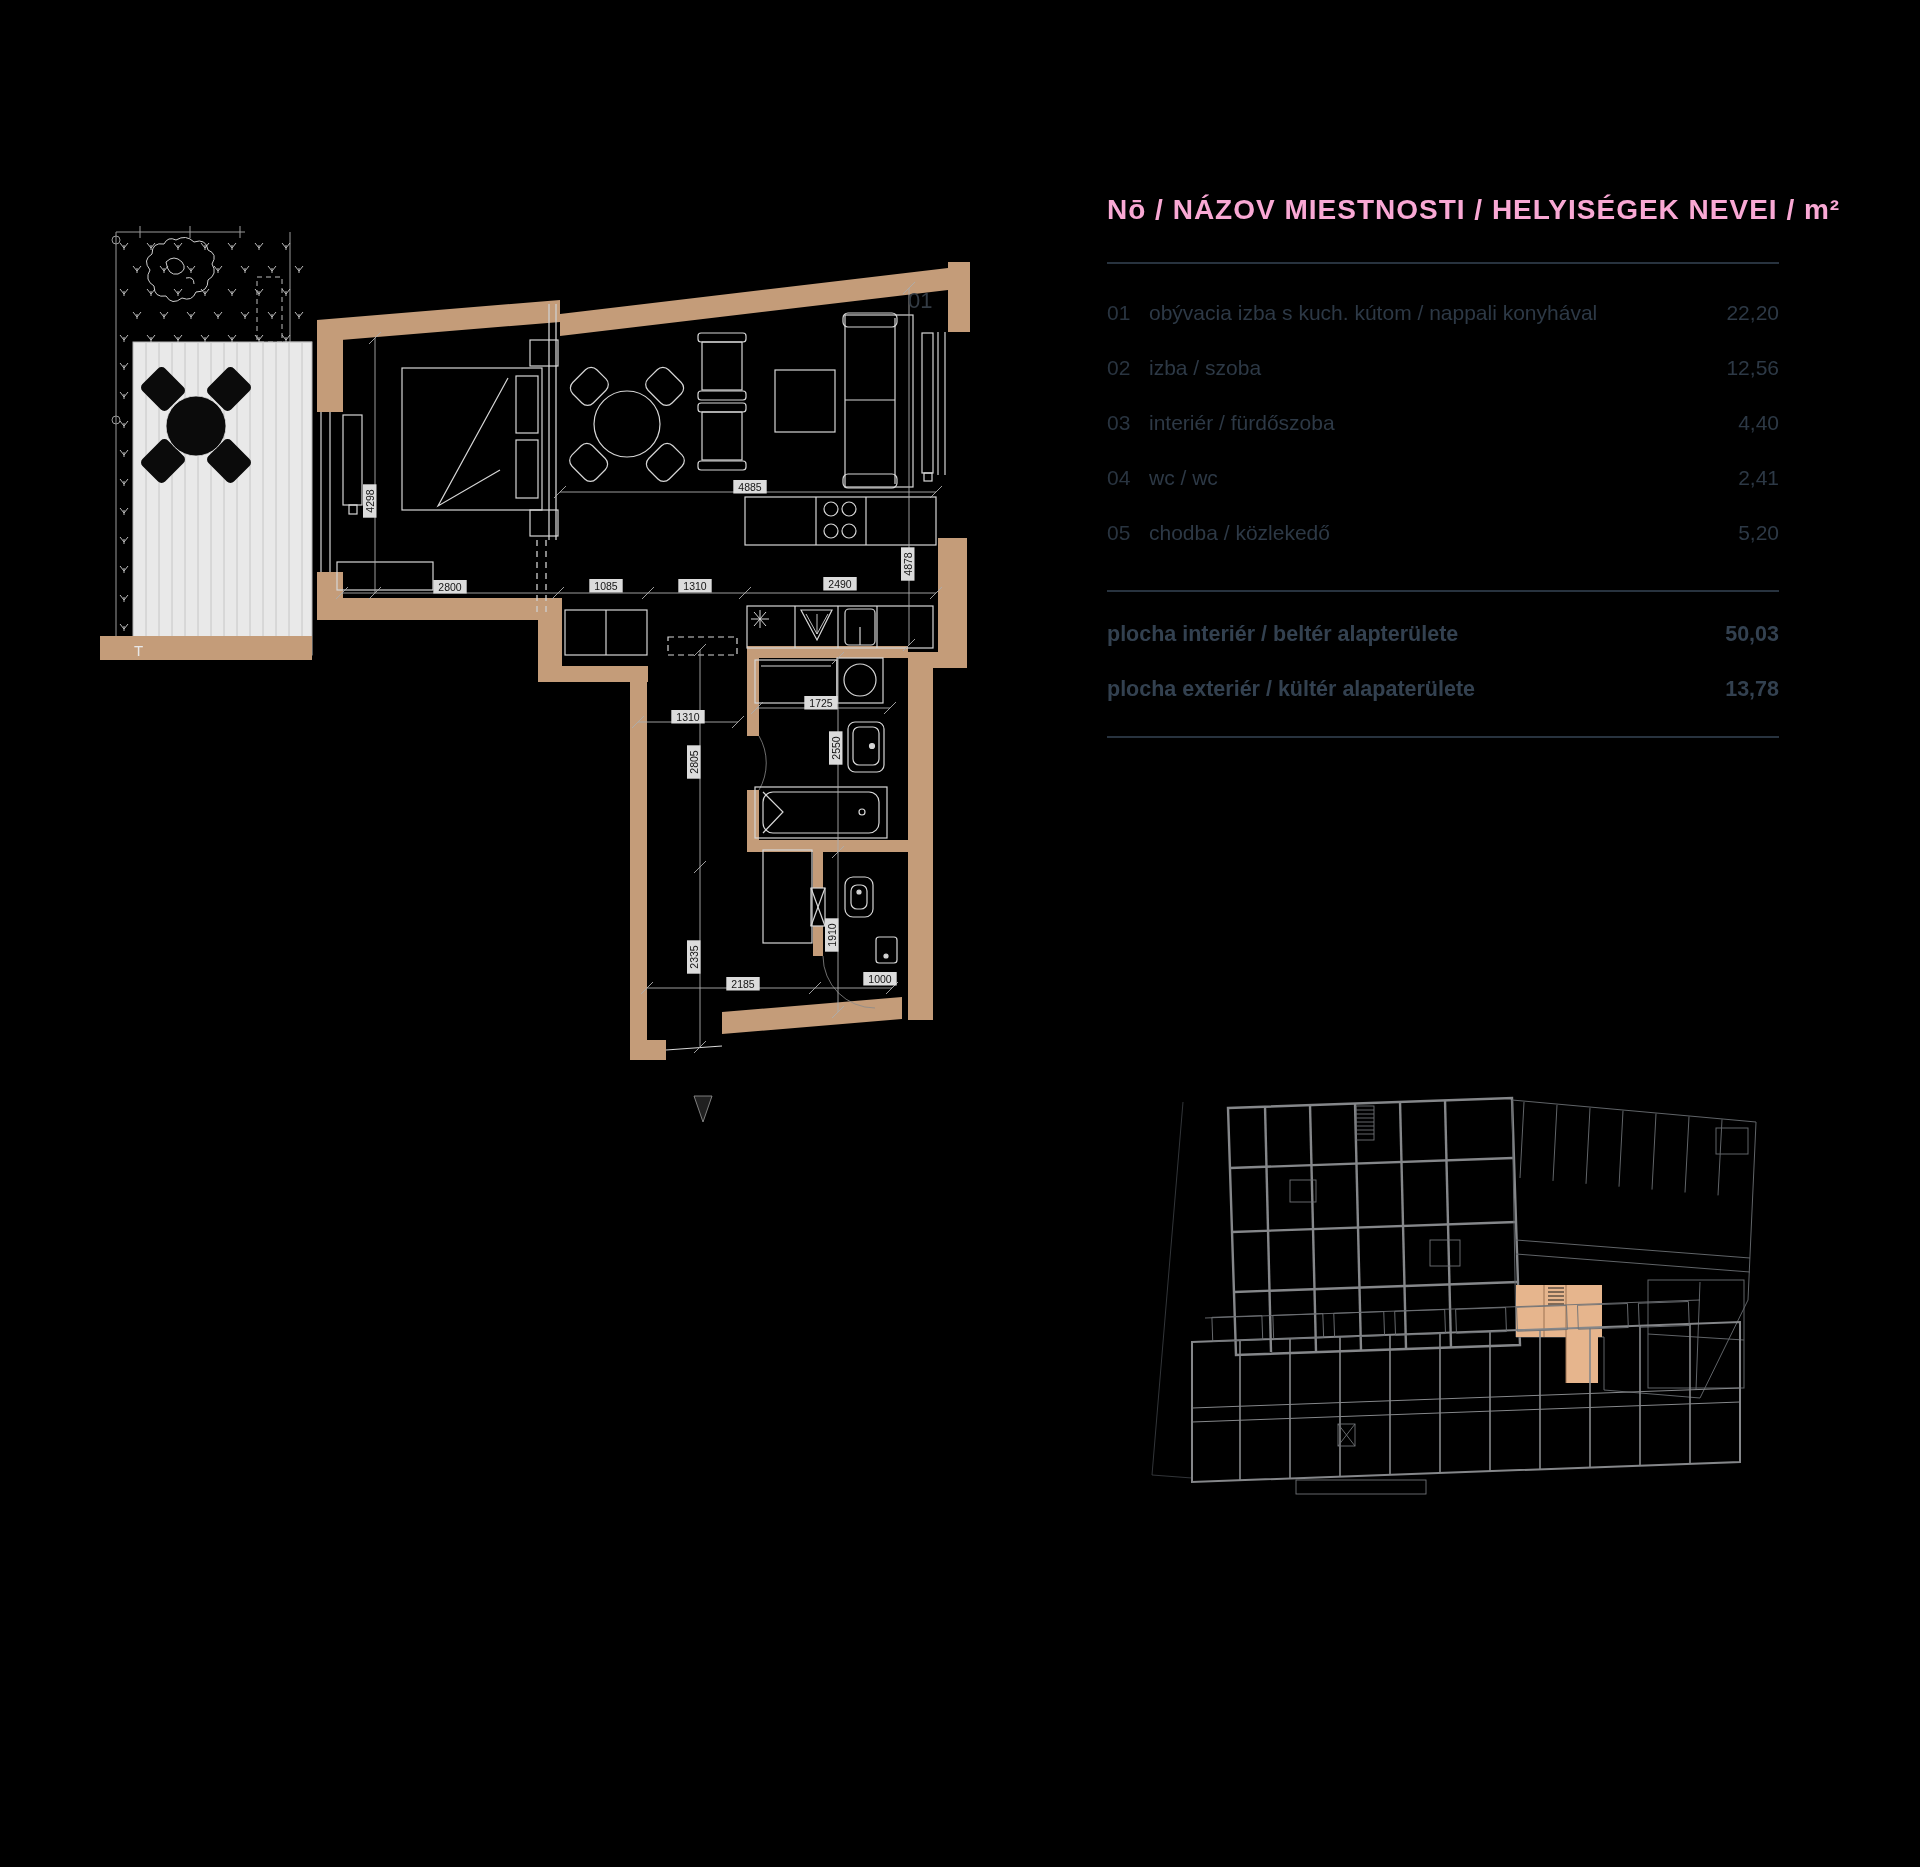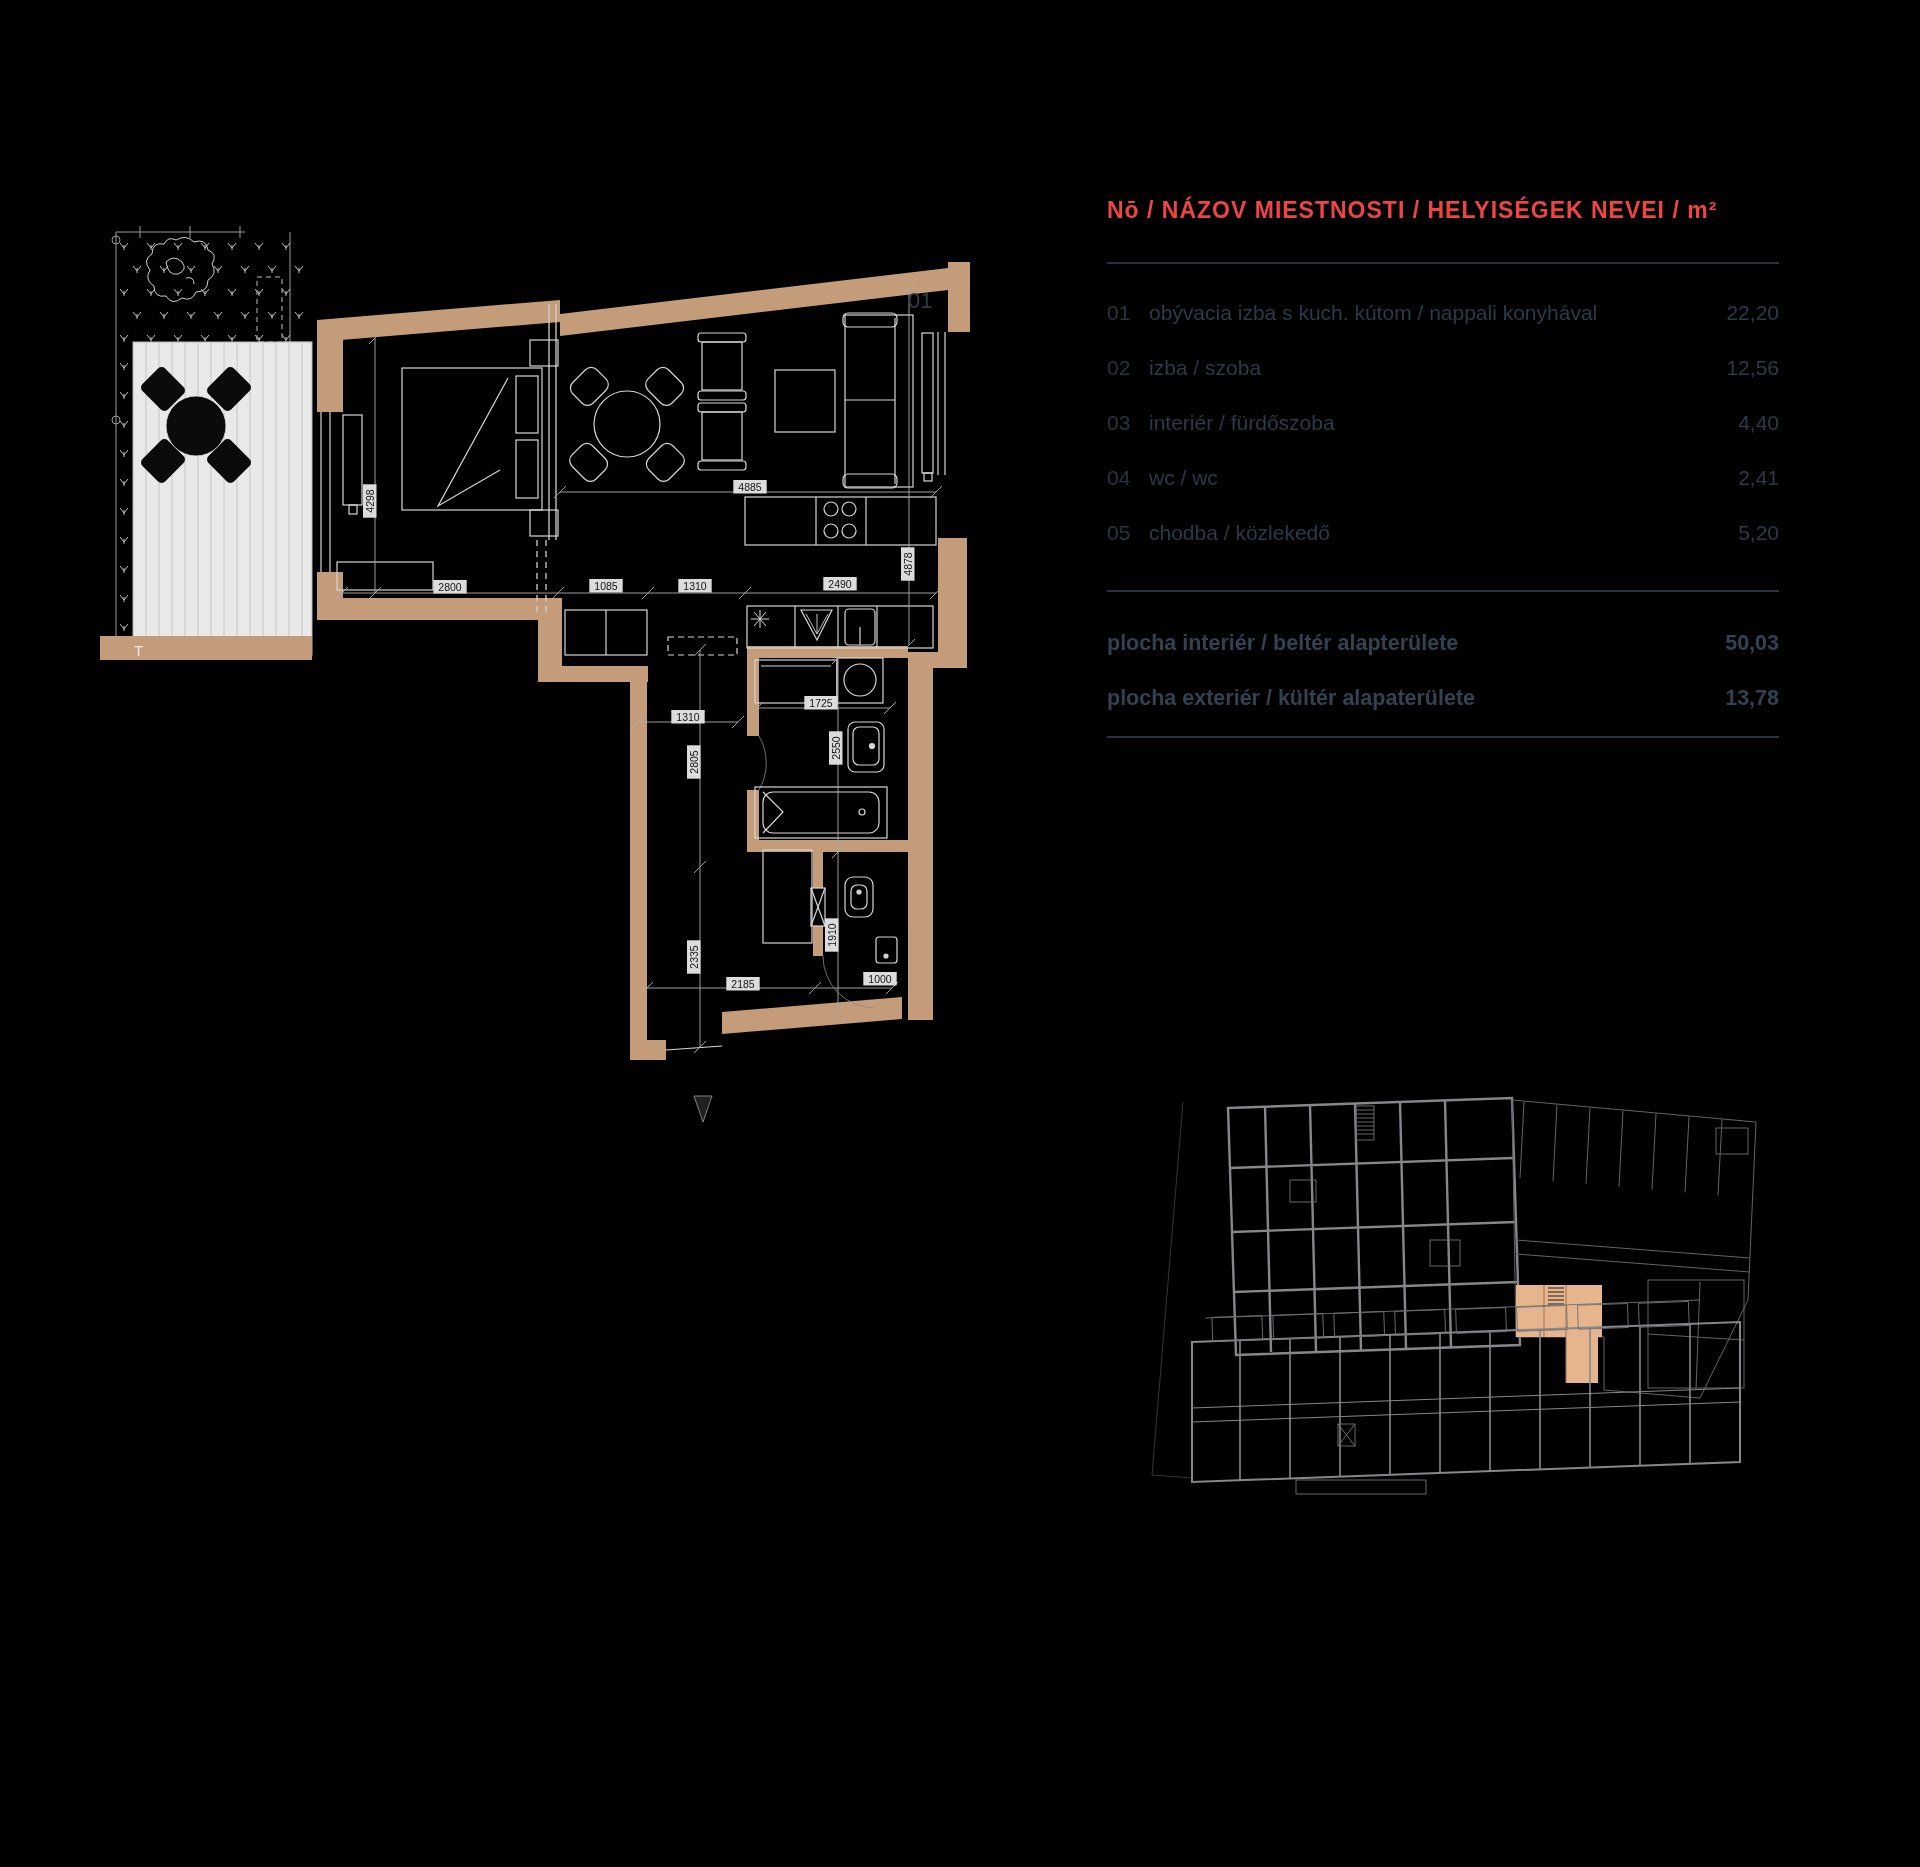--- a/index.html
+++ b/index.html
@@ -8,33 +8,33 @@
     font-family:"Liberation Sans","DejaVu Sans",sans-serif;
     -webkit-font-smoothing:antialiased;
   }
   #plan-svg{position:absolute;left:0;top:0;}
   
   .room-table{
     position:absolute;left:1107px;top:196px;width:672px;
     color:#2d3946;
   }
   .rt-header{
-    font-size:23px;font-weight:600;letter-spacing:1px;line-height:28px;
-    color:#ef4444;white-space:nowrap;
+    font-size:28px;font-weight:600;letter-spacing:1px;line-height:28px;
+    color:#f9a8d4;white-space:nowrap;
   }
   .rt-divider{height:0;border-top:2px solid #28333f;margin-top:38px;}
   .rt-rows{margin-top:27px;}
   .rt-row{display:flex;align-items:center;height:44px;margin-bottom:11px;
     font-size:21px;color:#2d3946;}
   .rt-num{width:42px;flex:0 0 42px;color:#293440;}
   .rt-name{flex:1 1 auto;padding-right:12px;white-space:nowrap;overflow:hidden;}
   .rt-area{flex:0 0 auto;text-align:right;}
   .rt-divider2{height:0;border-top:2px solid #28333f;margin-top:35px;}
   .rt-totals{margin-top:20px;}
-  .rt-total{display:flex;align-items:flex-end;height:44px;margin-bottom:11px;
+  .rt-total{display:flex;align-items:center;height:44px;margin-bottom:11px;
     font-size:21.5px;font-weight:700;color:#334150;}
   .rt-total .rt-name{padding-left:0;}
   .rt-divider3{height:0;border-top:2px solid #28333f;margin-top:25px;}
 </style>
 </head>
 <body>
 
 <svg id="plan-svg" width="1920" height="1867" viewBox="0 0 1920 1867">
 
   <defs>

